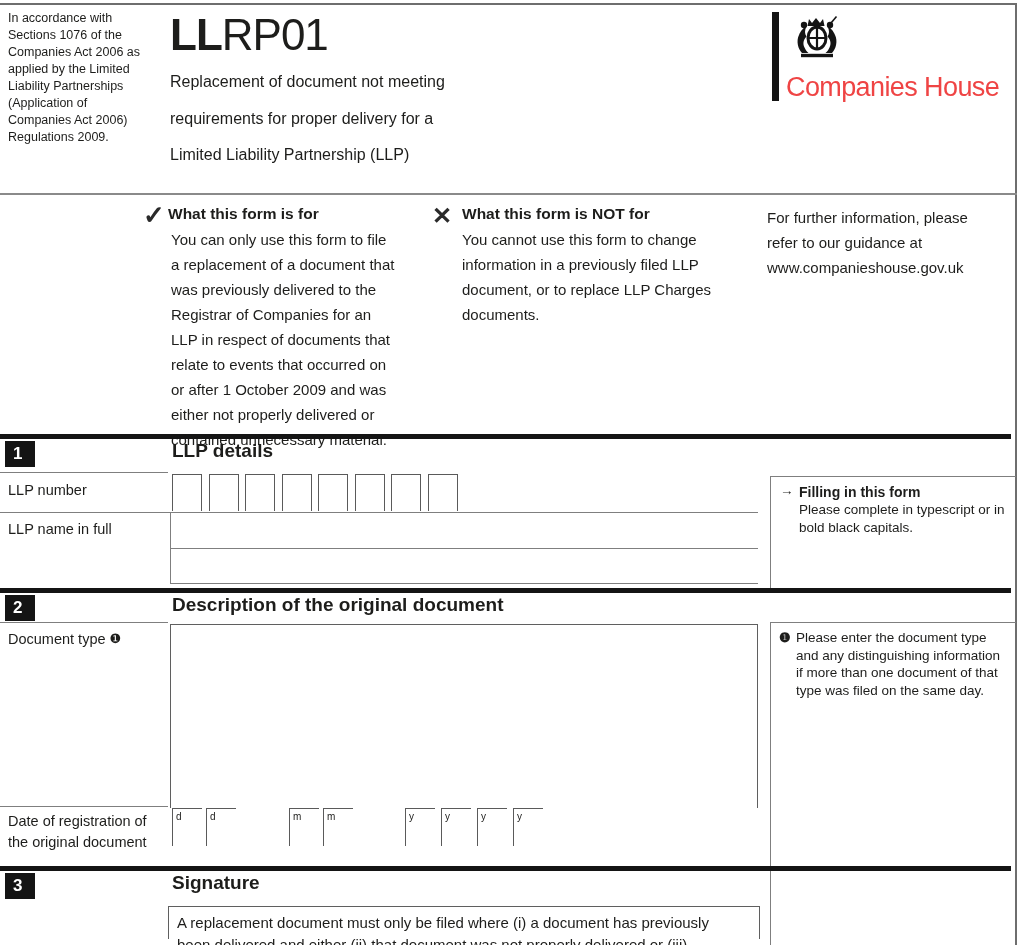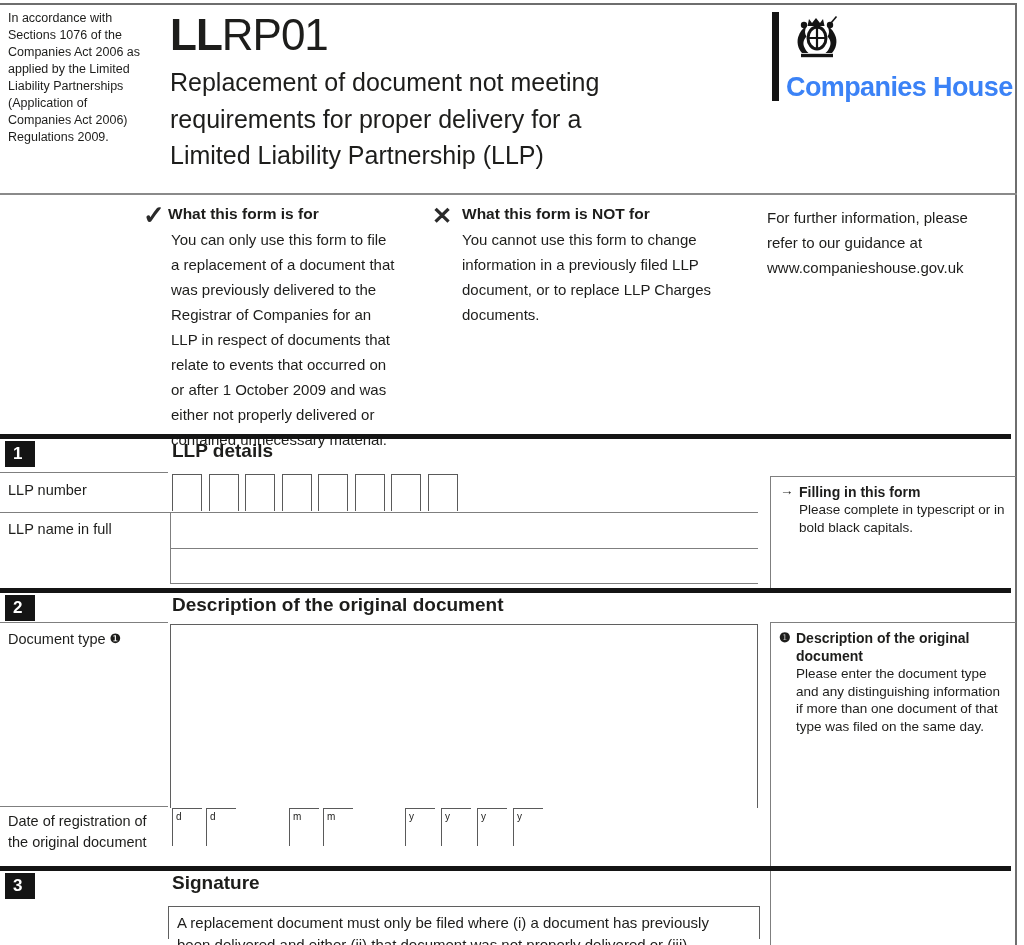--- a/index.html
+++ b/index.html
@@ -44,39 +44,39 @@
 Companies Act 2006 as
 applied by the Limited
 Liability Partnerships
 (Application of
 Companies Act 2006)
 Regulations 2009.</div>
 
   <div class="abs" style="left:170px;top:10px;letter-spacing:-1px;">
     <span style="font-size:44px;font-weight:bold;text-align:center;">LL</span><span style="font-size:44px;font-weight:400;">RP01</span>
   </div>
-  <div class="abs pre" style="left:170px;top:64px;width:600px;font-size:25px;line-height:36.5px;">Replacement of document not meeting
+  <div class="abs pre" style="left:170px;top:64px;width:600px;font-size:16px;line-height:36.5px;">Replacement of document not meeting
 requirements for proper delivery for a
 Limited Liability Partnership (LLP)</div>
 
   <div class="abs" style="left:772px;top:12px;width:7px;height:89px;background:#141414;"></div>
   <div class="abs" style="left:788px;top:12px;">
     <svg width="58" height="52" viewBox="0 0 58 52">
       <path d="M21 7 l3 4 4-5 4 5 3-4 1.5 7 h-17 z" fill="#141414"></path>
       <ellipse cx="29" cy="26" rx="9" ry="11" fill="none" stroke="#141414" stroke-width="3"></ellipse>
       <path d="M29 15 v22 M20 26 h18" stroke="#141414" stroke-width="2.2"></path>
       <path d="M14 41 C10 37 8 29 11 23 C12.5 19 15.5 15.5 18.5 14.5 C16.5 18.5 16.5 21.5 18.5 24.5 C15.5 27.5 14.5 31.5 16.5 35.5 C17.5 37.5 18.5 39.5 20.5 41 Z" fill="#141414"></path>
       <circle cx="16" cy="13" r="3.2" fill="#141414"></circle>
       <path d="M44 41 C48 37 50 29 47 23 C45.5 19 42.5 15.5 39.5 14.5 C41.5 18.5 41.5 21.5 39.5 24.5 C42.5 27.5 43.5 31.5 41.5 35.5 C40.5 37.5 39.5 39.5 37.5 41 Z" fill="#141414"></path>
       <circle cx="42" cy="13" r="3.2" fill="#141414"></circle>
       <path d="M43 11 l5.5 -6.5" stroke="#141414" stroke-width="1.6"></path>
       <path d="M13 43.5 h32" stroke="#141414" stroke-width="3.4"></path>
     </svg>
   </div>
-  <div class="abs" style="left:786px;top:72px;font-size:27px;letter-spacing:-0.6px;color:#3b82f6;font-weight:bold;">Companies House</div>
+  <div class="abs" style="left:786px;top:72px;font-size:27px;letter-spacing:-0.6px;color:#ef4444;">Companies House</div>
 
   <div class="abs" style="left:0;top:193px;width:1017px;height:2px;background:#8a8a8a;"></div>
 
   <div class="abs" style="left:143px;top:200px;font-size:26px;font-weight:bold;color:#2a2a2a;">✓</div>
   <div class="abs info-head" style="left:168px;top:205px;">What this form is for</div>
   <div class="abs pre info-body" style="left:171px;top:227px;width:270px;">You can only use this form to file
 a replacement of a document that
 was previously delivered to the
 Registrar of Companies for an
 LLP in respect of documents that
@@ -138,22 +138,20 @@
   <div class="abs label" style="left:8px;top:629px;">
     <span>Document type</span><span style="font-size:13px;margin-left:4px;position:relative;top:-1px;">❶</span>
   </div>
   <div class="abs" style="left:170px;top:624px;width:588px;height:184px;border-top:1px solid #5f5f5f;border-left:1px solid #5f5f5f;border-right:1px solid #5f5f5f;box-sizing:border-box;font-size:15px;padding:8px;"></div>
 
   <div class="abs hairline" style="left:770px;top:622px;width:246px;height:1px;"></div>
   <div class="abs hairline" style="left:770px;top:622px;width:1px;height:244px;"></div>
   <div class="abs" style="left:779px;top:629px;width:232px;display:flex;">
     <span style="font-size:13px;font-weight:bold;flex:0 0 17px;position:relative;top:1px;">❶</span>
     <div>
-      <div class="note-head pre">Description of the original
-document</div>
       <div class="note-body pre">Please enter the document type
 and any distinguishing information
 if more than one document of that
 type was filed on the same day.</div>
     </div>
   </div>
 
   <div class="abs hairline" style="left:0;top:806px;width:168px;height:1px;"></div>
   <div class="abs label pre" style="left:8px;top:811px;">Date of registration of
 the original document</div>

